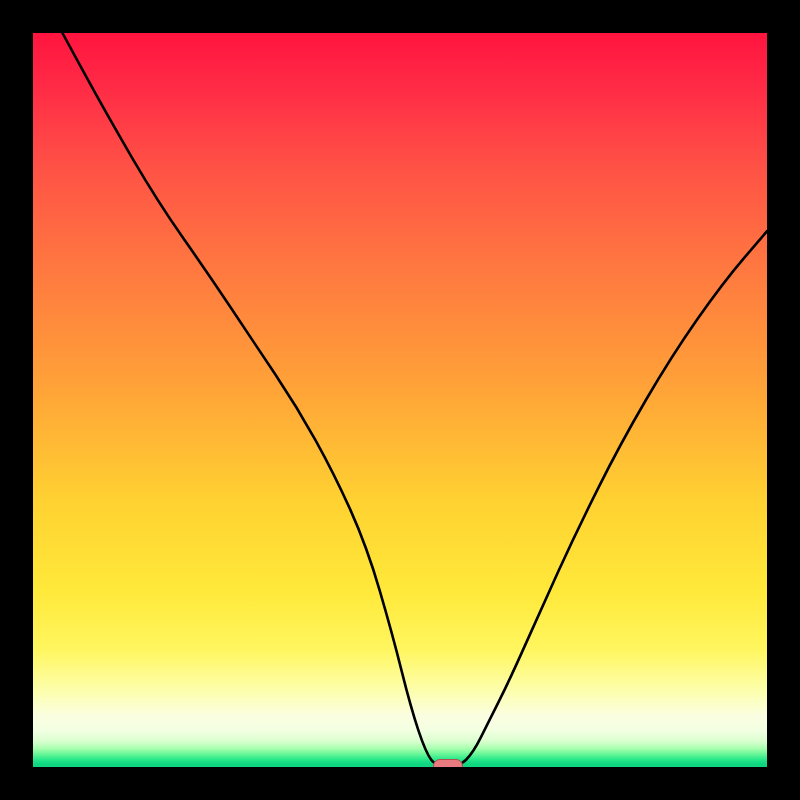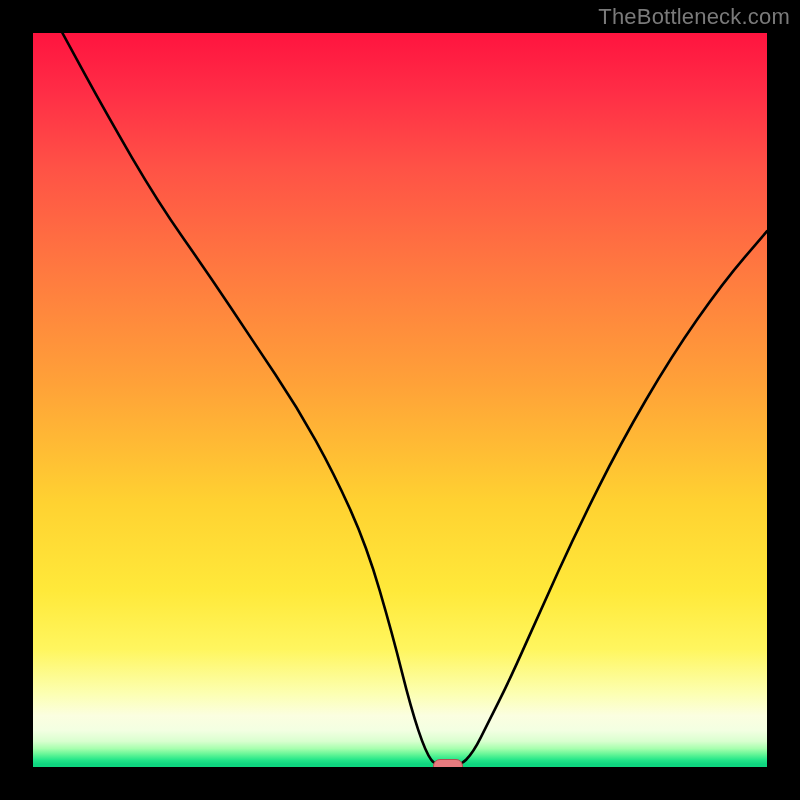--- a/index.html
+++ b/index.html
@@ -75,21 +75,20 @@
     border: 1.5px solid #b24d51;
     transform: translate(-50%, -50%);
     z-index: 5;
   }
 </style>
 </head>
 <body>
 
 <div class="chart-wrap">
 
-  <div class="watermark">TheBottleneck.com</div>
 
   <div class="plot-area">
 
     <div class="gradient"></div>
 
     <svg class="curve" viewBox="0 0 734 734" preserveAspectRatio="none">
       <path id="curve-path" d="M 29.4 0.0 Q 29.4 0.0 51.4 40.4 Q 73.4 80.7 99.1 124.8 Q 124.8 168.8 150.5 205.5 Q 176.2 242.2 198.2 275.3 Q 220.2 308.3 242.2 341.3 Q 264.2 374.3 282.6 407.4 Q 300.9 440.4 317.5 477.1 Q 334.0 513.8 346.8 557.8 Q 359.7 601.9 368.8 638.6 Q 378.0 675.3 385.4 697.3 Q 392.7 719.3 398.2 726.7 Q 403.7 734.0 414.7 734.0 Q 425.7 734.0 433.1 726.7 Q 440.4 719.3 447.7 704.6 Q 455.1 690.0 466.1 667.9 Q 477.1 645.9 491.8 612.9 Q 506.5 579.9 524.8 539.5 Q 543.2 499.1 565.2 455.1 Q 587.2 411.0 612.9 367.0 Q 638.6 323.0 664.3 286.3 Q 690.0 249.6 712.0 223.9 T 734.0 198.2" fill="none" stroke="#000" stroke-width="2.6" stroke-linejoin="round" stroke-linecap="round"></path>
     </svg>
 
     <div id="marker" class="marker" style="left: 414.71px; top: 734px;"></div>

